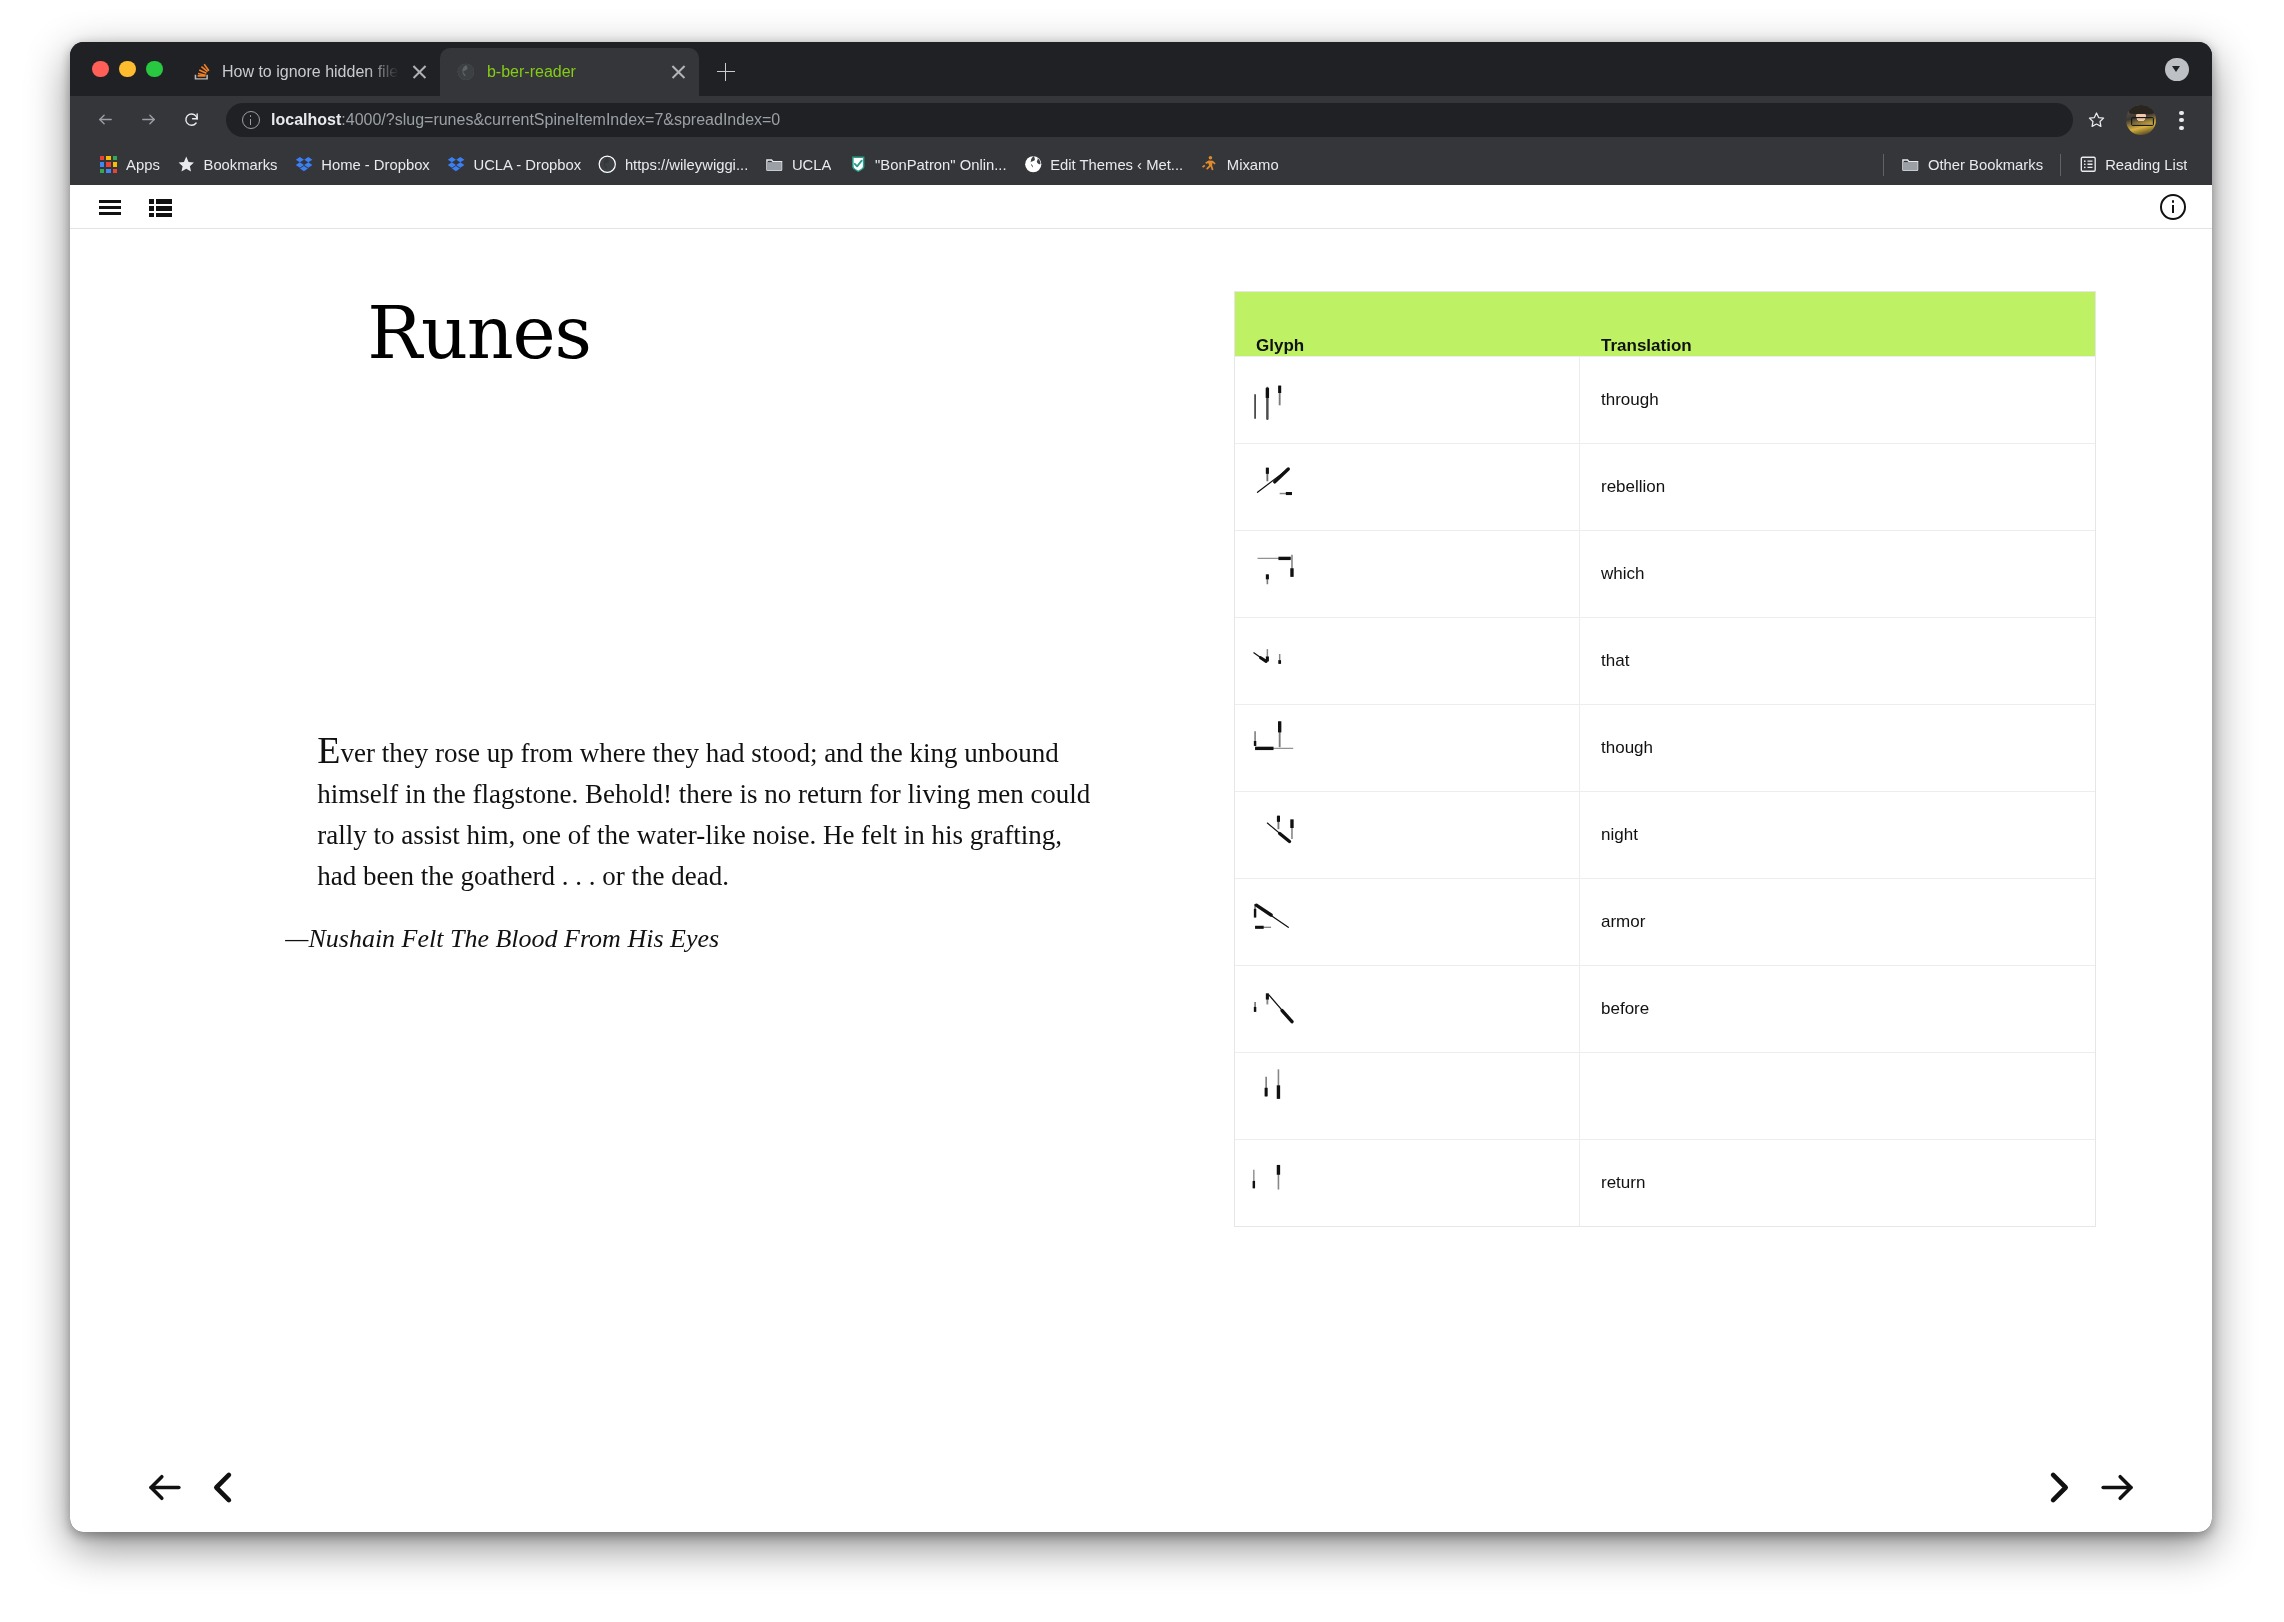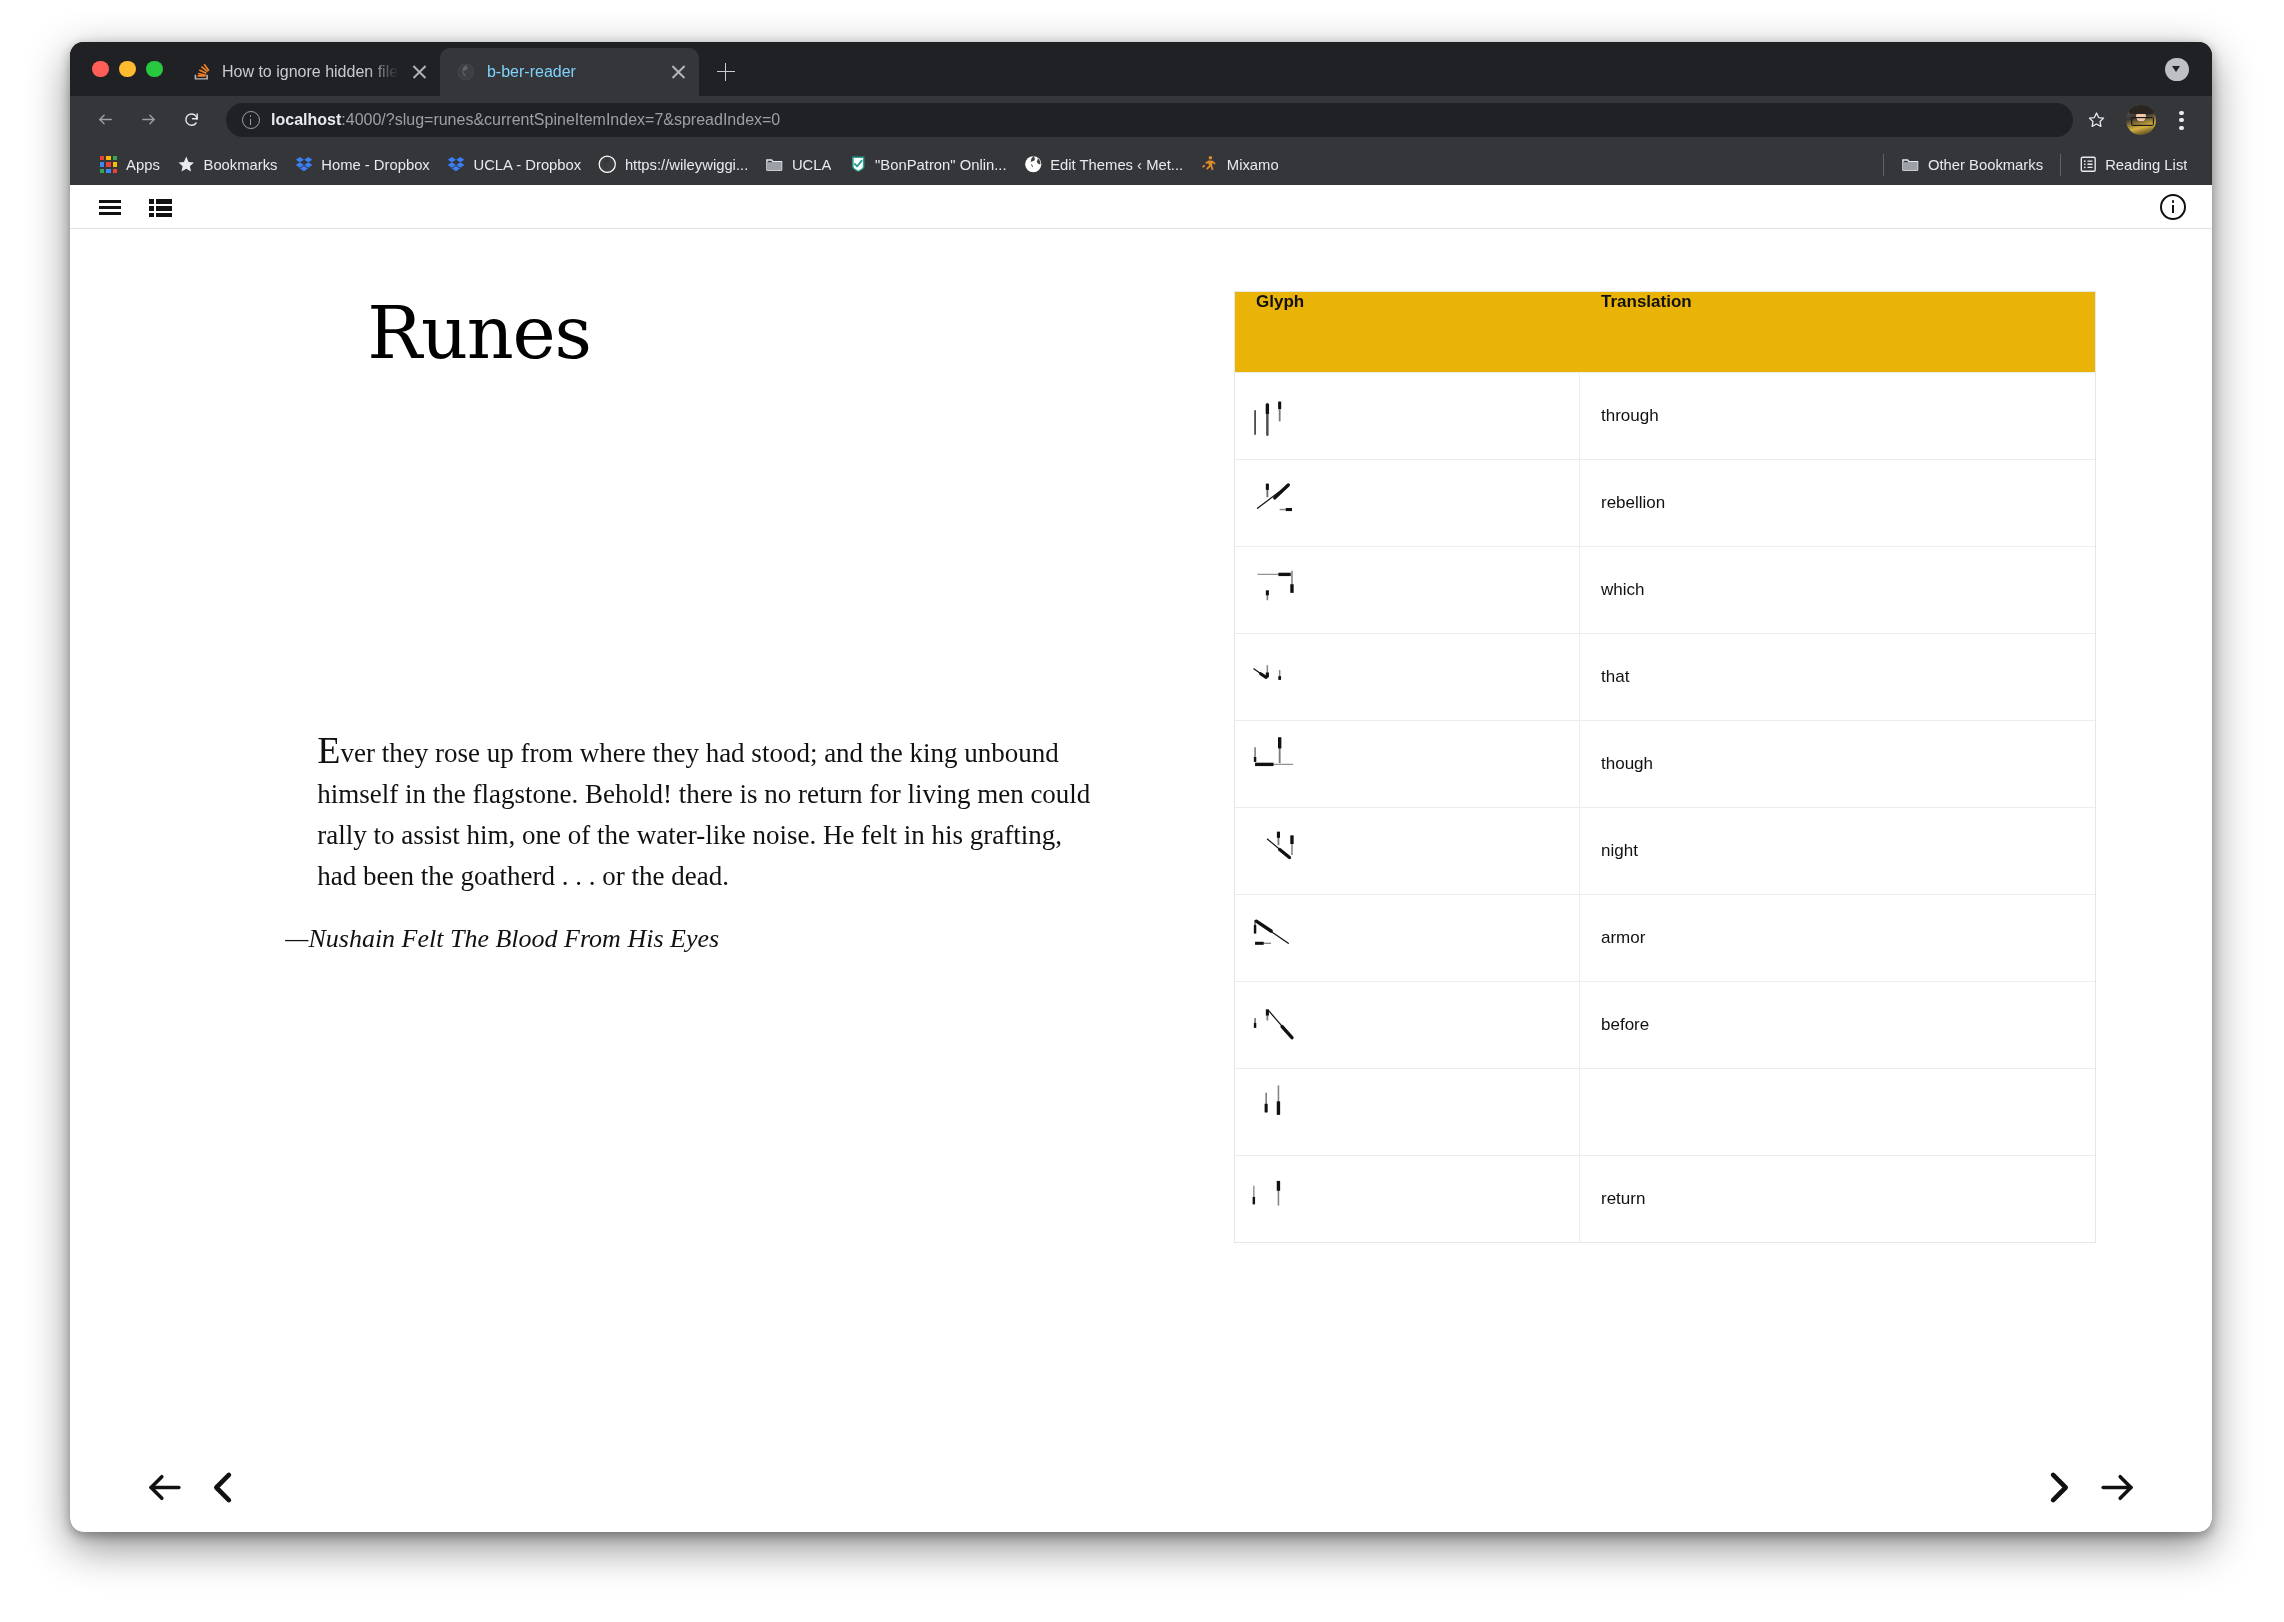--- a/index.html
+++ b/index.html
@@ -57,21 +57,21 @@
     border-radius: 9.9px 9.9px 0 0;
   }
   .tab-favicon { width: 21px; height: 21px; flex: 0 0 21px; position: relative; }
   .tab-title {
     font-size: 16px; color: #c9cbcf;
     white-space: nowrap; overflow: hidden;
     flex: 1 1 auto;
     -webkit-mask-image: linear-gradient(to right, #000 82%, transparent 100%);
     mask-image: linear-gradient(to right, #000 82%, transparent 100%);
   }
-  .tab.active .tab-title { color: #7dd3fc; }
+  .tab.active .tab-title { color: #84cc16; }
   .tab-close {
     width: 21px; height: 21px; flex: 0 0 21px;
     position: relative; opacity: .85;
   }
   .tab-close::before, .tab-close::after {
     content: ""; position: absolute; left: 1.8px; top: 9.9px;
     width: 17px; height: 1.8px; background: #c9cbcf;
   }
   .tab-close::before { transform: rotate(45deg); }
   .tab-close::after { transform: rotate(-45deg); }
@@ -276,21 +276,21 @@
   }
 
   
   #glyph-table {
     position: absolute; left: 1164px; top: 62px;
     width: 862px;
     border: 1.2px solid #e6e6e6;
     background: #fff;
   }
   .gt-head {
-    display: flex; background: #eab308; height: 80px; align-items: flex-start;
+    display: flex; background: #bef264; height: 64px; align-items: flex-end;
   }
   .gt-head .gt-c1 { width: 345px; padding-left: 21px; }
   .gt-head .gt-c2 { flex: 1 1 auto; padding-left: 21px; }
   .gt-head span { font-size: 17px; font-weight: 700; color: #111; }
   .gt-row {
     display: flex; height: 87px; border-top: 1.2px solid #ededed;
   }
   .gt-row .gt-c1 {
     width: 345px; border-right: 1.2px solid #ededed;
     position: relative;

